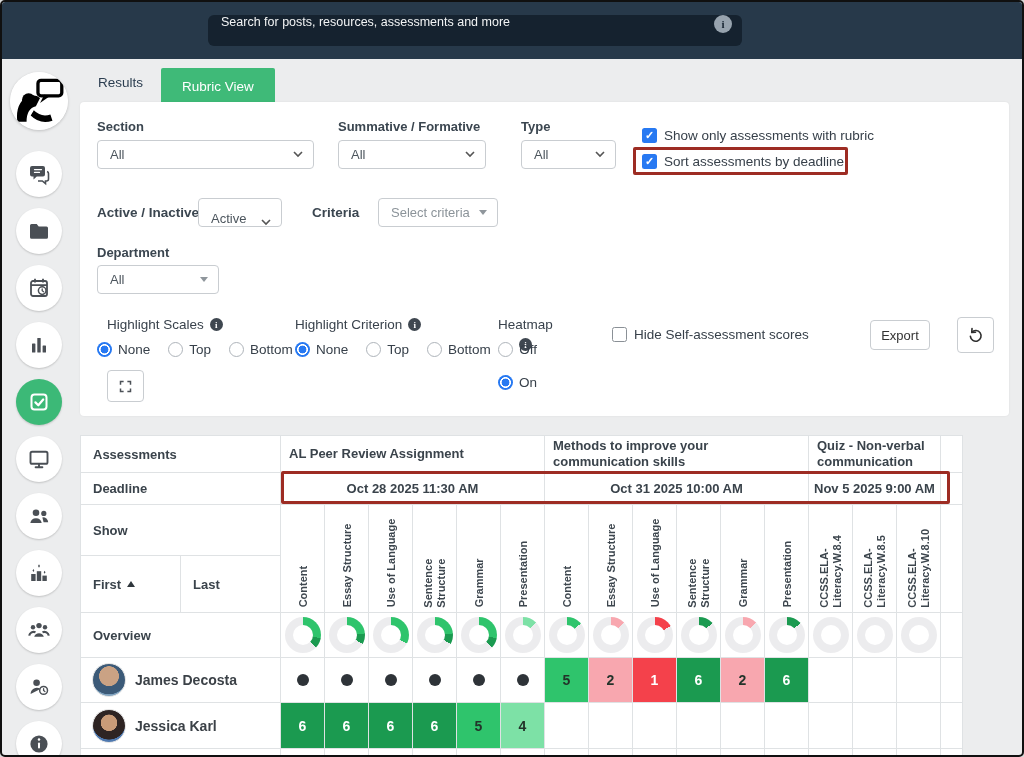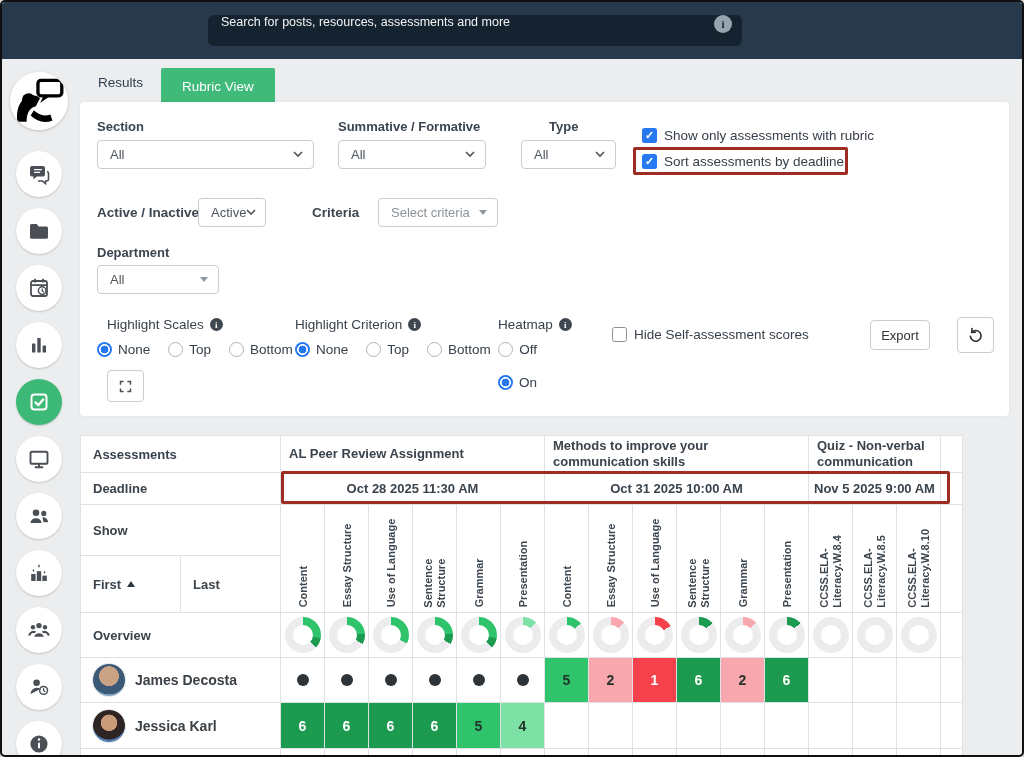--- a/index.html
+++ b/index.html
@@ -240,39 +240,39 @@
     </div>
 
     <div class="flabel" style="left:258px; top:17px;">Summative / Formative</div>
     <div class="fselect" style="left:258px; top:38px; width:148px;">
       <span class="grow">All</span>
       <svg viewBox="0 0 10 7">
           <path d="M1 1l4 4 4-4" stroke="#555" stroke-width="1.6" fill="none"></path>
         </svg>
     </div>
 
-    <div class="flabel" style="left:441px; top:17px;margin-left:28px;">Type</div>
+    <div class="flabel" style="left:441px; top:17px;">Type</div>
     <div class="fselect" style="left:441px; top:38px; width:95px;">
       <span class="grow">All</span>
       <svg viewBox="0 0 10 7">
           <path d="M1 1l4 4 4-4" stroke="#555" stroke-width="1.6" fill="none"></path>
         </svg>
     </div>
 
     <div class="checkrow" style="left:562px; top:26px;">
       <span class="cbox">✓</span>
       <span>Show only assessments with rubric</span>
     </div>
     <div class="checkrow" style="left:562px; top:52px;">
       <span class="cbox">✓</span>
       <span>Sort assessments by deadline</span>
     </div>
 
     <div class="flabel" style="left:17px; top:103px; font-size:13.5px;">Active / Inactive</div>
-    <div class="fselect" style="left:118px; top:96px; width:68px;">
+    <div class="fselect" style="left:118px; top:96px; width:84px;align-items:flex-end;">
       <span class="grow">Active</span>
       <svg viewBox="0 0 10 7">
           <path d="M1 1l4 4 4-4" stroke="#555" stroke-width="1.6" fill="none"></path>
         </svg>
     </div>
     <div class="flabel" style="left:232px; top:103px; font-size:13.5px;">Criteria</div>
     <div class="fselect muted" style="left:298px; top:96px; width:120px;">
       <span class="grow">Select criteria</span>
       <span class="tri"></span>
     </div>
@@ -314,21 +314,21 @@
         <div class="radio-item">
           <span class="rdot off"></span>
           <span>Top</span>
         </div>
         <div class="radio-item">
           <span class="rdot off"></span>
           <span>Bottom</span>
         </div>
       </div>
 
-    <div class="group-label" style="left:418px; top:215px;">
+    <div class="group-label" style="left:418px; top:215px;flex-direction:column;">
       <span>Heatmap</span>
       <span class="infodot">i</span>
     </div>
     <div class="radio-group" style="left:418px; top:240px;flex-direction:column;" id="rg-heatmap">
         <div class="radio-item">
           <span class="rdot off"></span>
           <span>Off</span>
         </div>
         <div class="radio-item">
           <span class="rdot"></span>

